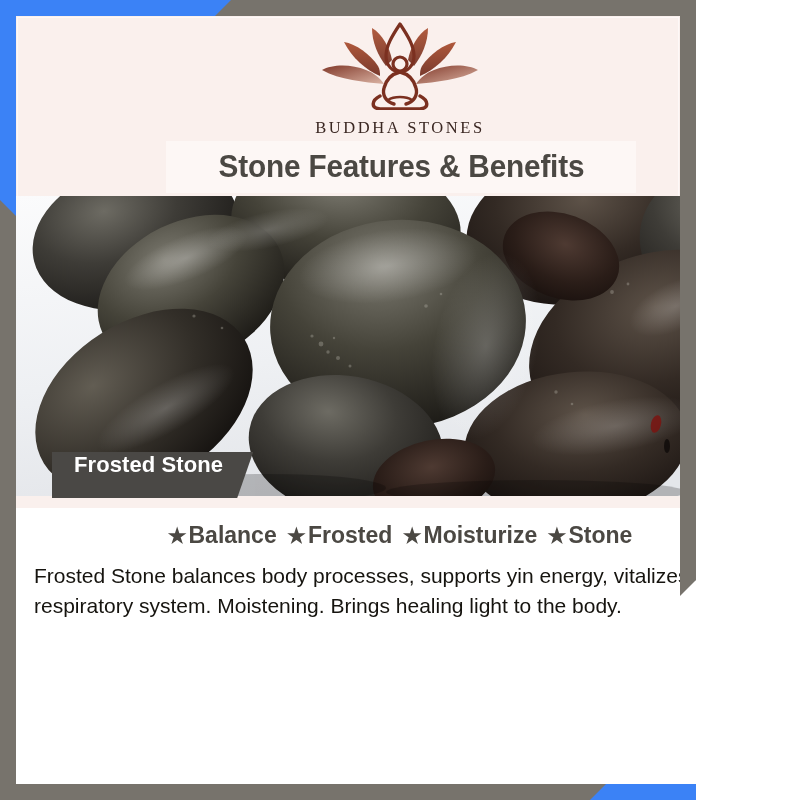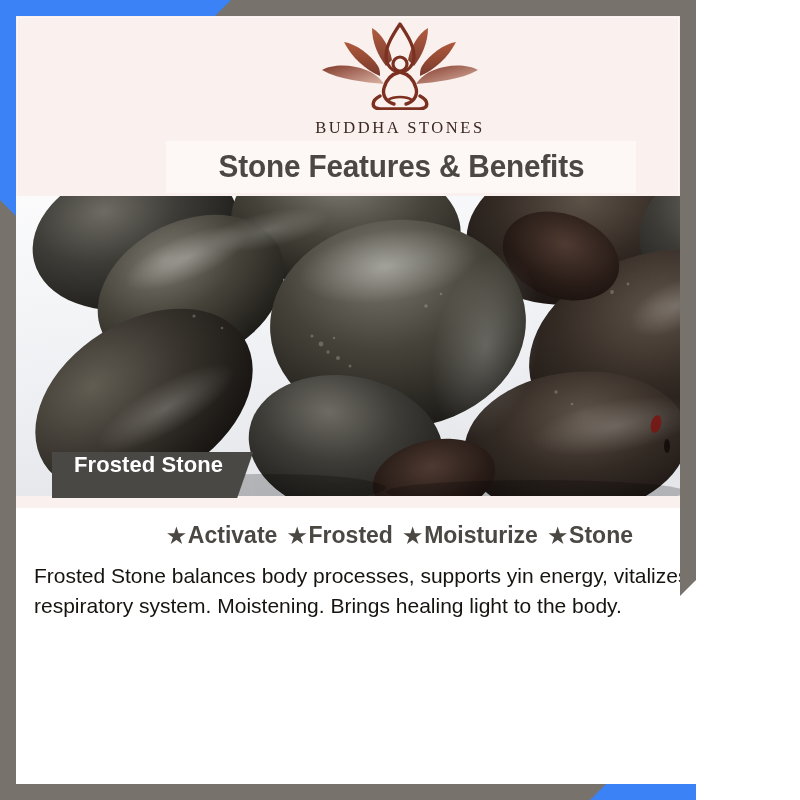--- a/index.html
+++ b/index.html
@@ -358,21 +358,21 @@
 
   <div id="stone-label">
     <span id="stone-label-text">Frosted Stone</span>
   </div>
 
   <div id="content-strip"></div>
 
   <div id="content">
 
     <div id="benefits">
-      <span class="benefit"><span class="star">★</span><span>Activate</span></span>
+      <span class="benefit"><span class="star">★</span><span>Balance</span></span>
       <span class="benefit"><span class="star">★</span><span>Frosted</span></span>
       <span class="benefit"><span class="star">★</span><span>Moisturize</span></span>
       <span class="benefit"><span class="star">★</span><span>Stone</span></span>
     </div>
 
     <p id="description">Frosted Stone balances body processes, supports yin energy, vitalizes the respiratory system. Moistening. Brings healing light to the body.</p>
   </div>
 
   <div class="frame-band" id="band-top"></div>
   <div class="frame-band" id="band-right"></div>

